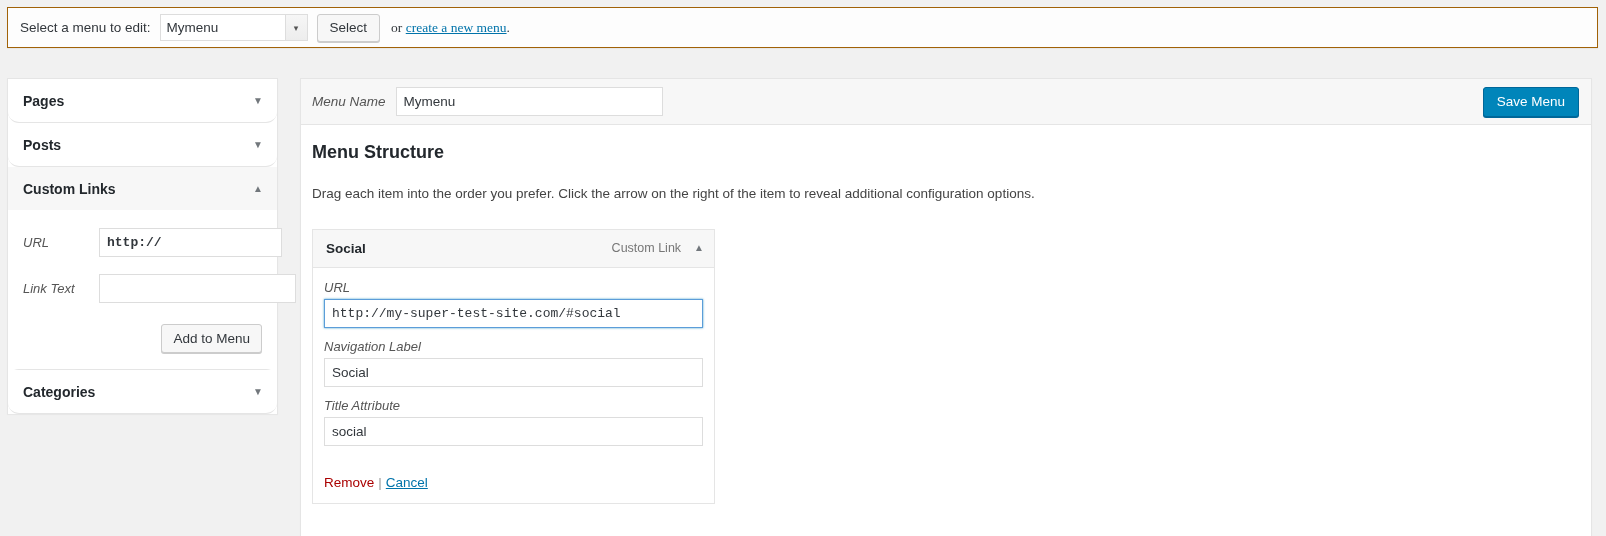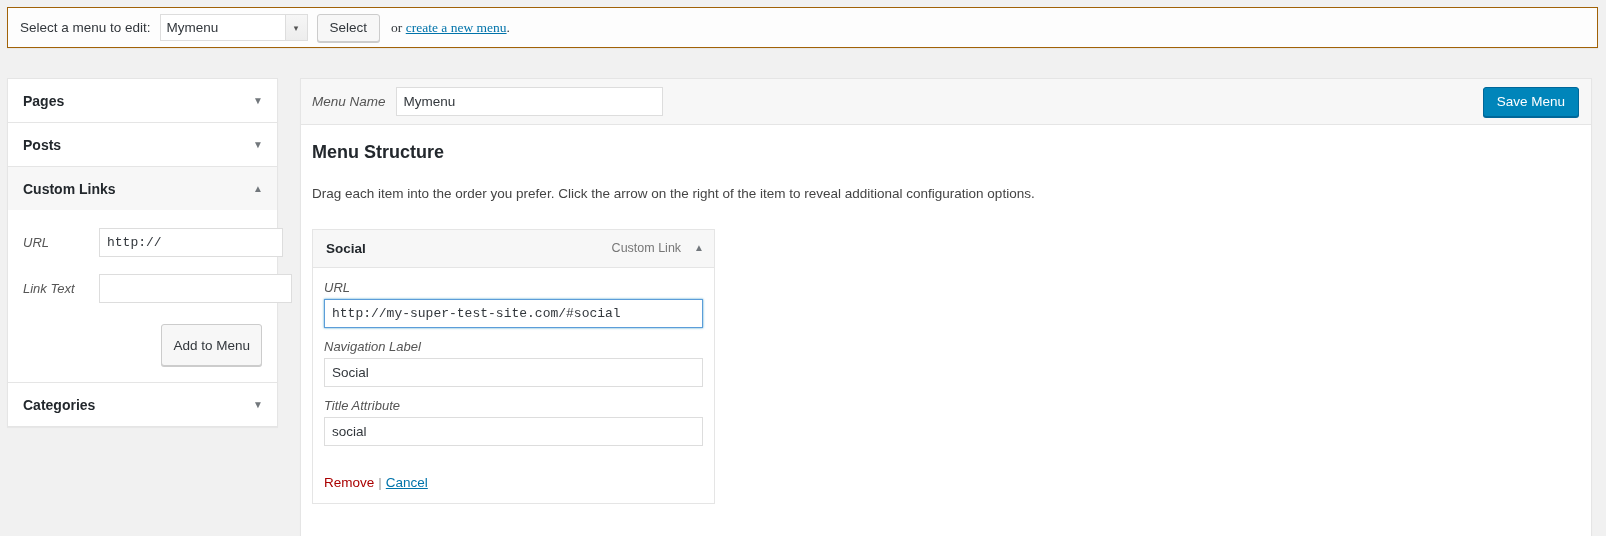--- a/index.html
+++ b/index.html
@@ -98,21 +98,21 @@
     left: 7px;
     top: 78px;
     width: 271px;
   }
   .accordion {
     background: #fff;
     border: 1px solid #e5e5e5;
     border-bottom: none;
     box-shadow: 0 1px 1px rgba(0,0,0,0.04);
   }
-  .acc-panel { border-bottom: 1px solid #e5e5e5; }
+  .acc-panel { border-bottom: 1px solid #e5e5e5; border-radius: 11px; }
   .acc-head {
     height: 43px;
     display: flex;
     align-items: center;
     justify-content: space-between;
     padding: 0 14px 0 15px;
     cursor: pointer;
     box-sizing: border-box;
   }
   .acc-head.open { background: #f7f7f7; }
@@ -147,32 +147,33 @@
     flex: 1;
     height: 29px;
     border: 1px solid #ddd;
     background: #fff;
     box-sizing: border-box;
     font-size: 13.5px;
     color: #32373c;
     padding: 0 7px;
     font-family: "Liberation Sans", sans-serif;
     outline: none;
+    font-weight: bold;
   }
   .txt-input.mono {
     font-family: "Liberation Mono", monospace;
     font-size: 13px;
   }
   .add-row {
     display: flex;
     justify-content: flex-end;
     margin-top: 21px;
   }
   .btn-add {
-    height: 42px;
+    height: 29px;
     padding: 0 11px;
     background: #f7f7f7;
     border: 1px solid #ccc;
     border-radius: 3px;
     font-size: 13.5px;
     color: #32373c;
     font-family: "Liberation Sans", sans-serif;
     cursor: pointer;
     box-shadow: 0 1px 0 #ccc;
   }

